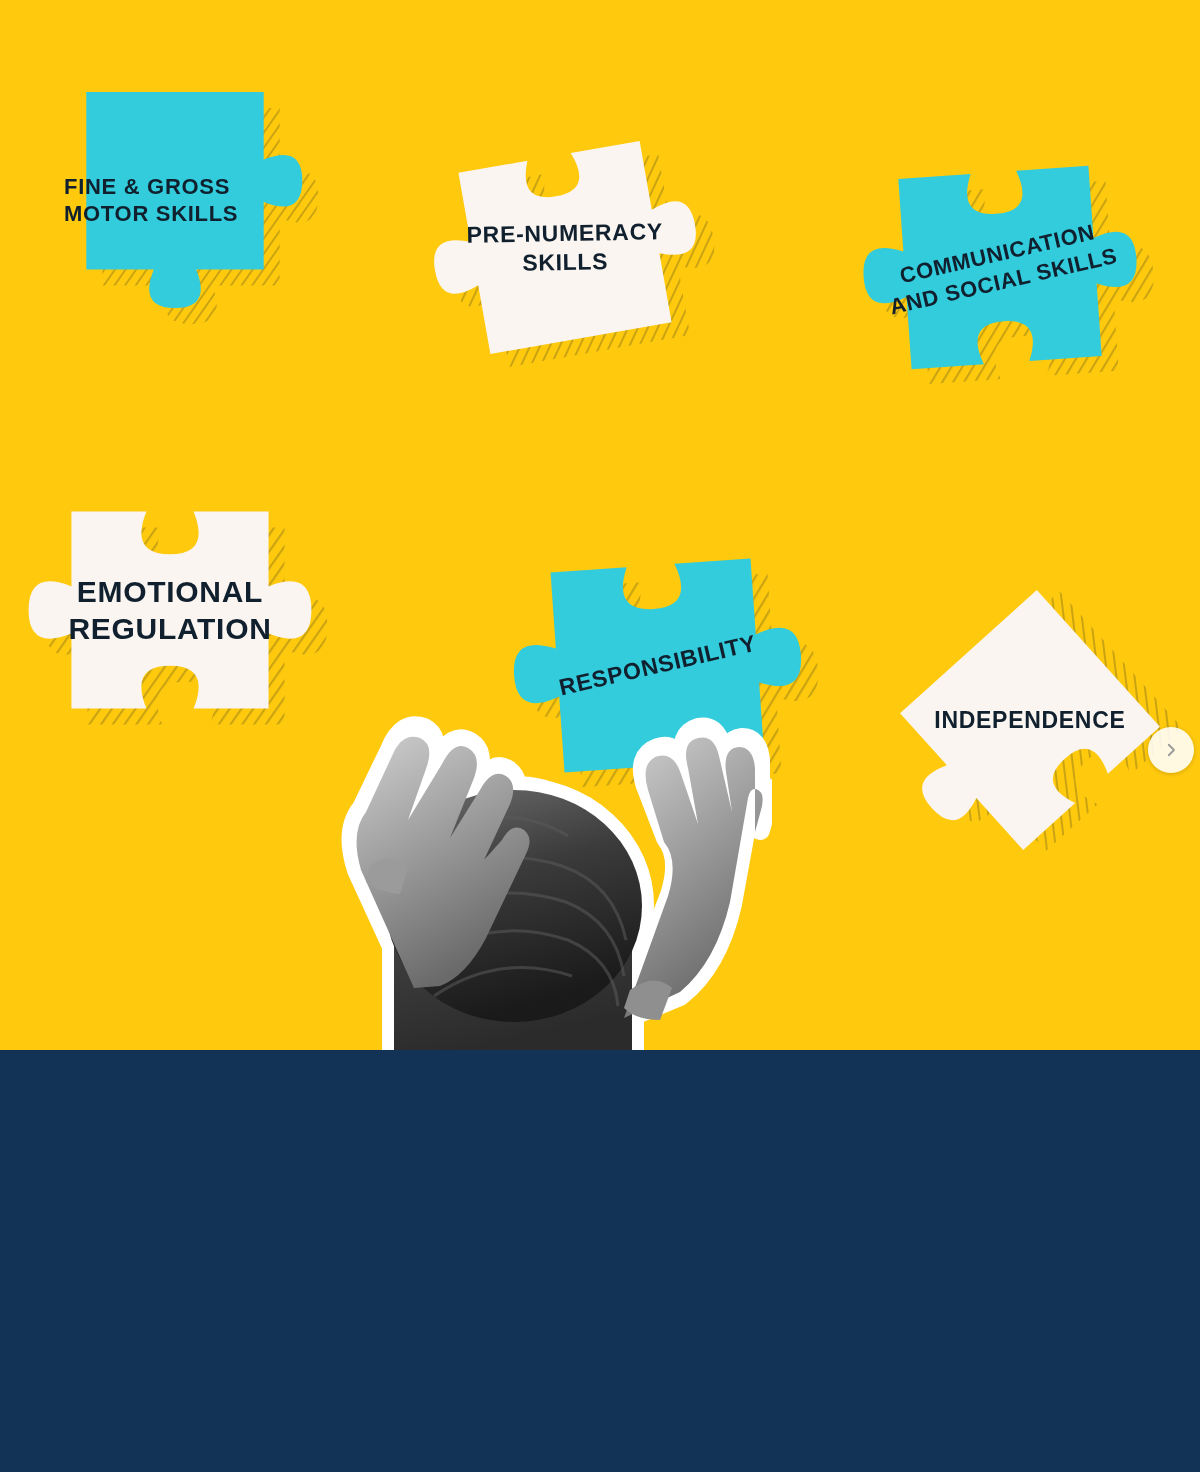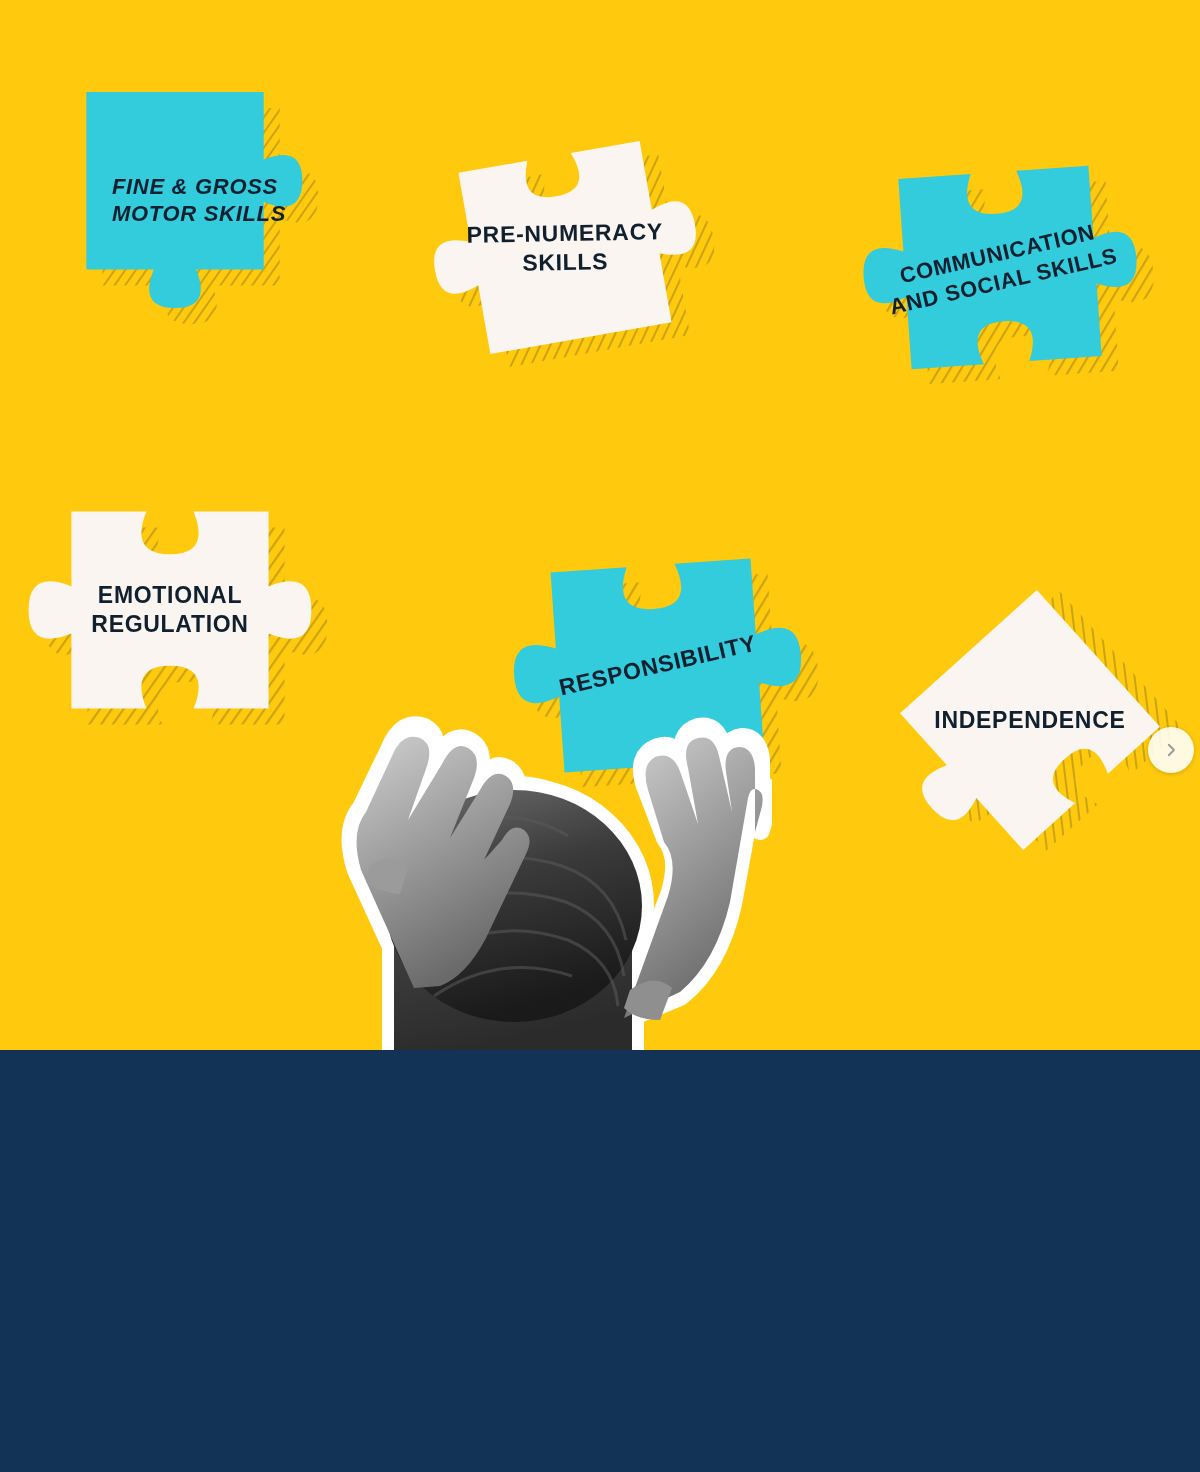--- a/index.html
+++ b/index.html
@@ -76,31 +76,31 @@
     font-size: 22px;
     letter-spacing: 0.7px;
     line-height: 1.25;
     text-align: center;
     white-space: pre-line;
     text-transform: uppercase;
   }
 
   
   #piece-motor   { left: 40px;  top: 55px;  width: 270px; height: 290px; }
-  #piece-motor .piece-label { justify-content: center; padding-left: 24px; font-style: italic; }
+  #piece-motor .piece-label { justify-content: flex-start; padding-left: 24px; }
   #piece-motor .piece-label span { text-align: left; }
 
   #piece-numeracy { left: 425px; top: 120px; width: 280px; height: 255px; transform: rotate(-10deg); }
   #piece-numeracy .piece-label span { transform: rotate(9deg); font-size: 23px; }
 
   #piece-comm    { left: 855px; top: 135px; width: 290px; height: 265px; transform: rotate(-4deg); }
   #piece-comm .piece-label span { transform: rotate(-9deg); font-size: 22px; }
 
   #piece-emotion { left: 20px;  top: 480px; width: 300px; height: 260px; }
-  #piece-emotion .piece-label span { font-size: 23px; }
+  #piece-emotion .piece-label span { font-size: 30px; }
 
   #piece-respons { left: 505px; top: 528px; width: 305px; height: 275px; transform: rotate(-4deg); }
   #piece-respons .piece-label span { transform: rotate(-9deg); font-size: 23px; }
 
   #piece-independ { left: 890px; top: 580px; width: 280px; height: 280px; transform: rotate(-42deg); }
   #piece-independ .piece-label span { transform: rotate(42deg); font-size: 23px; }
 
   
   #child-photo {
     position: absolute;

